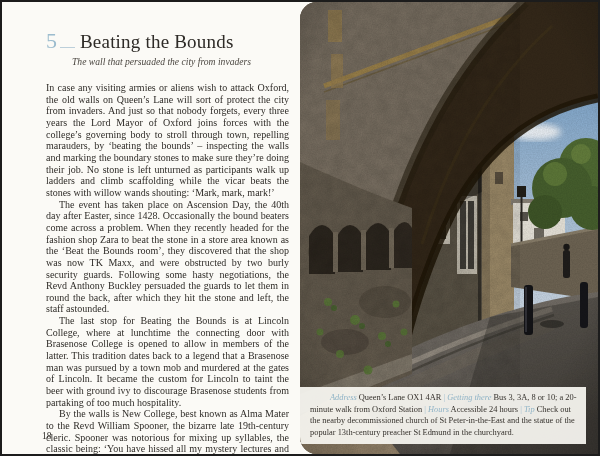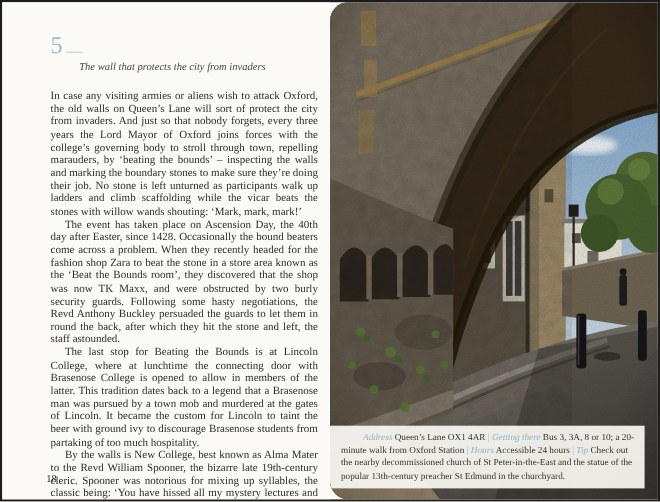--- a/index.html
+++ b/index.html
@@ -34,22 +34,23 @@
 </head>
 <body>
 
 <div class="frame">
 
   <div class="left-page">
     <div class="chapter">
       <div class="chap-line">
         <span class="chap-num">5</span>
         <span class="chap-rule"></span>
+        <h1 class="chap-title">Beating the Bounds</h1>
       </div>
-      <div class="chap-sub">The wall that protects the city from invaders</div>
+      <div class="chap-sub">The wall that persuaded the city from invaders</div>
     </div>
     <div class="body-text">
         <p>In case any visiting armies or aliens wish to attack Oxford, the old walls on Queen’s Lane will sort of protect the city from invaders. And just so that nobody forgets, every three years the Lord Mayor of Oxford joins forces with the college’s governing body to stroll through town, repelling marauders, by ‘beating the bounds’ – inspecting the walls and marking the boundary stones to make sure they’re doing their job. No stone is left unturned as participants walk up ladders and climb scaffolding while the vicar beats the stones with willow wands shouting: ‘Mark, mark, mark!’</p>
         <p>The event has taken place on Ascension Day, the 40th day after Easter, since 1428. Occasionally the bound beaters come across a problem. When they recently headed for the fashion shop Zara to beat the stone in a store area known as the ‘Beat the Bounds room’, they discovered that the shop was now TK Maxx, and were obstructed by two burly security guards. Following some hasty negotiations, the Revd Anthony Buckley persuaded the guards to let them in round the back, after which they hit the stone and left, the staff astounded.</p>
         <p>The last stop for Beating the Bounds is at Lincoln College, where at lunchtime the connecting door with Brasenose College is opened to allow in members of the latter. This tradition dates back to a legend that a Brasenose man was pursued by a town mob and murdered at the gates of Lincoln. It became the custom for Lincoln to taint the beer with ground ivy to discourage Brasenose students from partaking of too much hospitality.</p>
         <p>By the walls is New College, best known as Alma Mater to the Revd William Spooner, the bizarre late 19th-century cleric. Spooner was notorious for mixing up syllables, the classic being: ‘You have hissed all my mystery lectures and were caught fighting a liar in the quad. You have tasted two whole worms and will leave by the next town drain’.</p>
       </div>
     <div class="page-num">18</div>
   </div>
 

